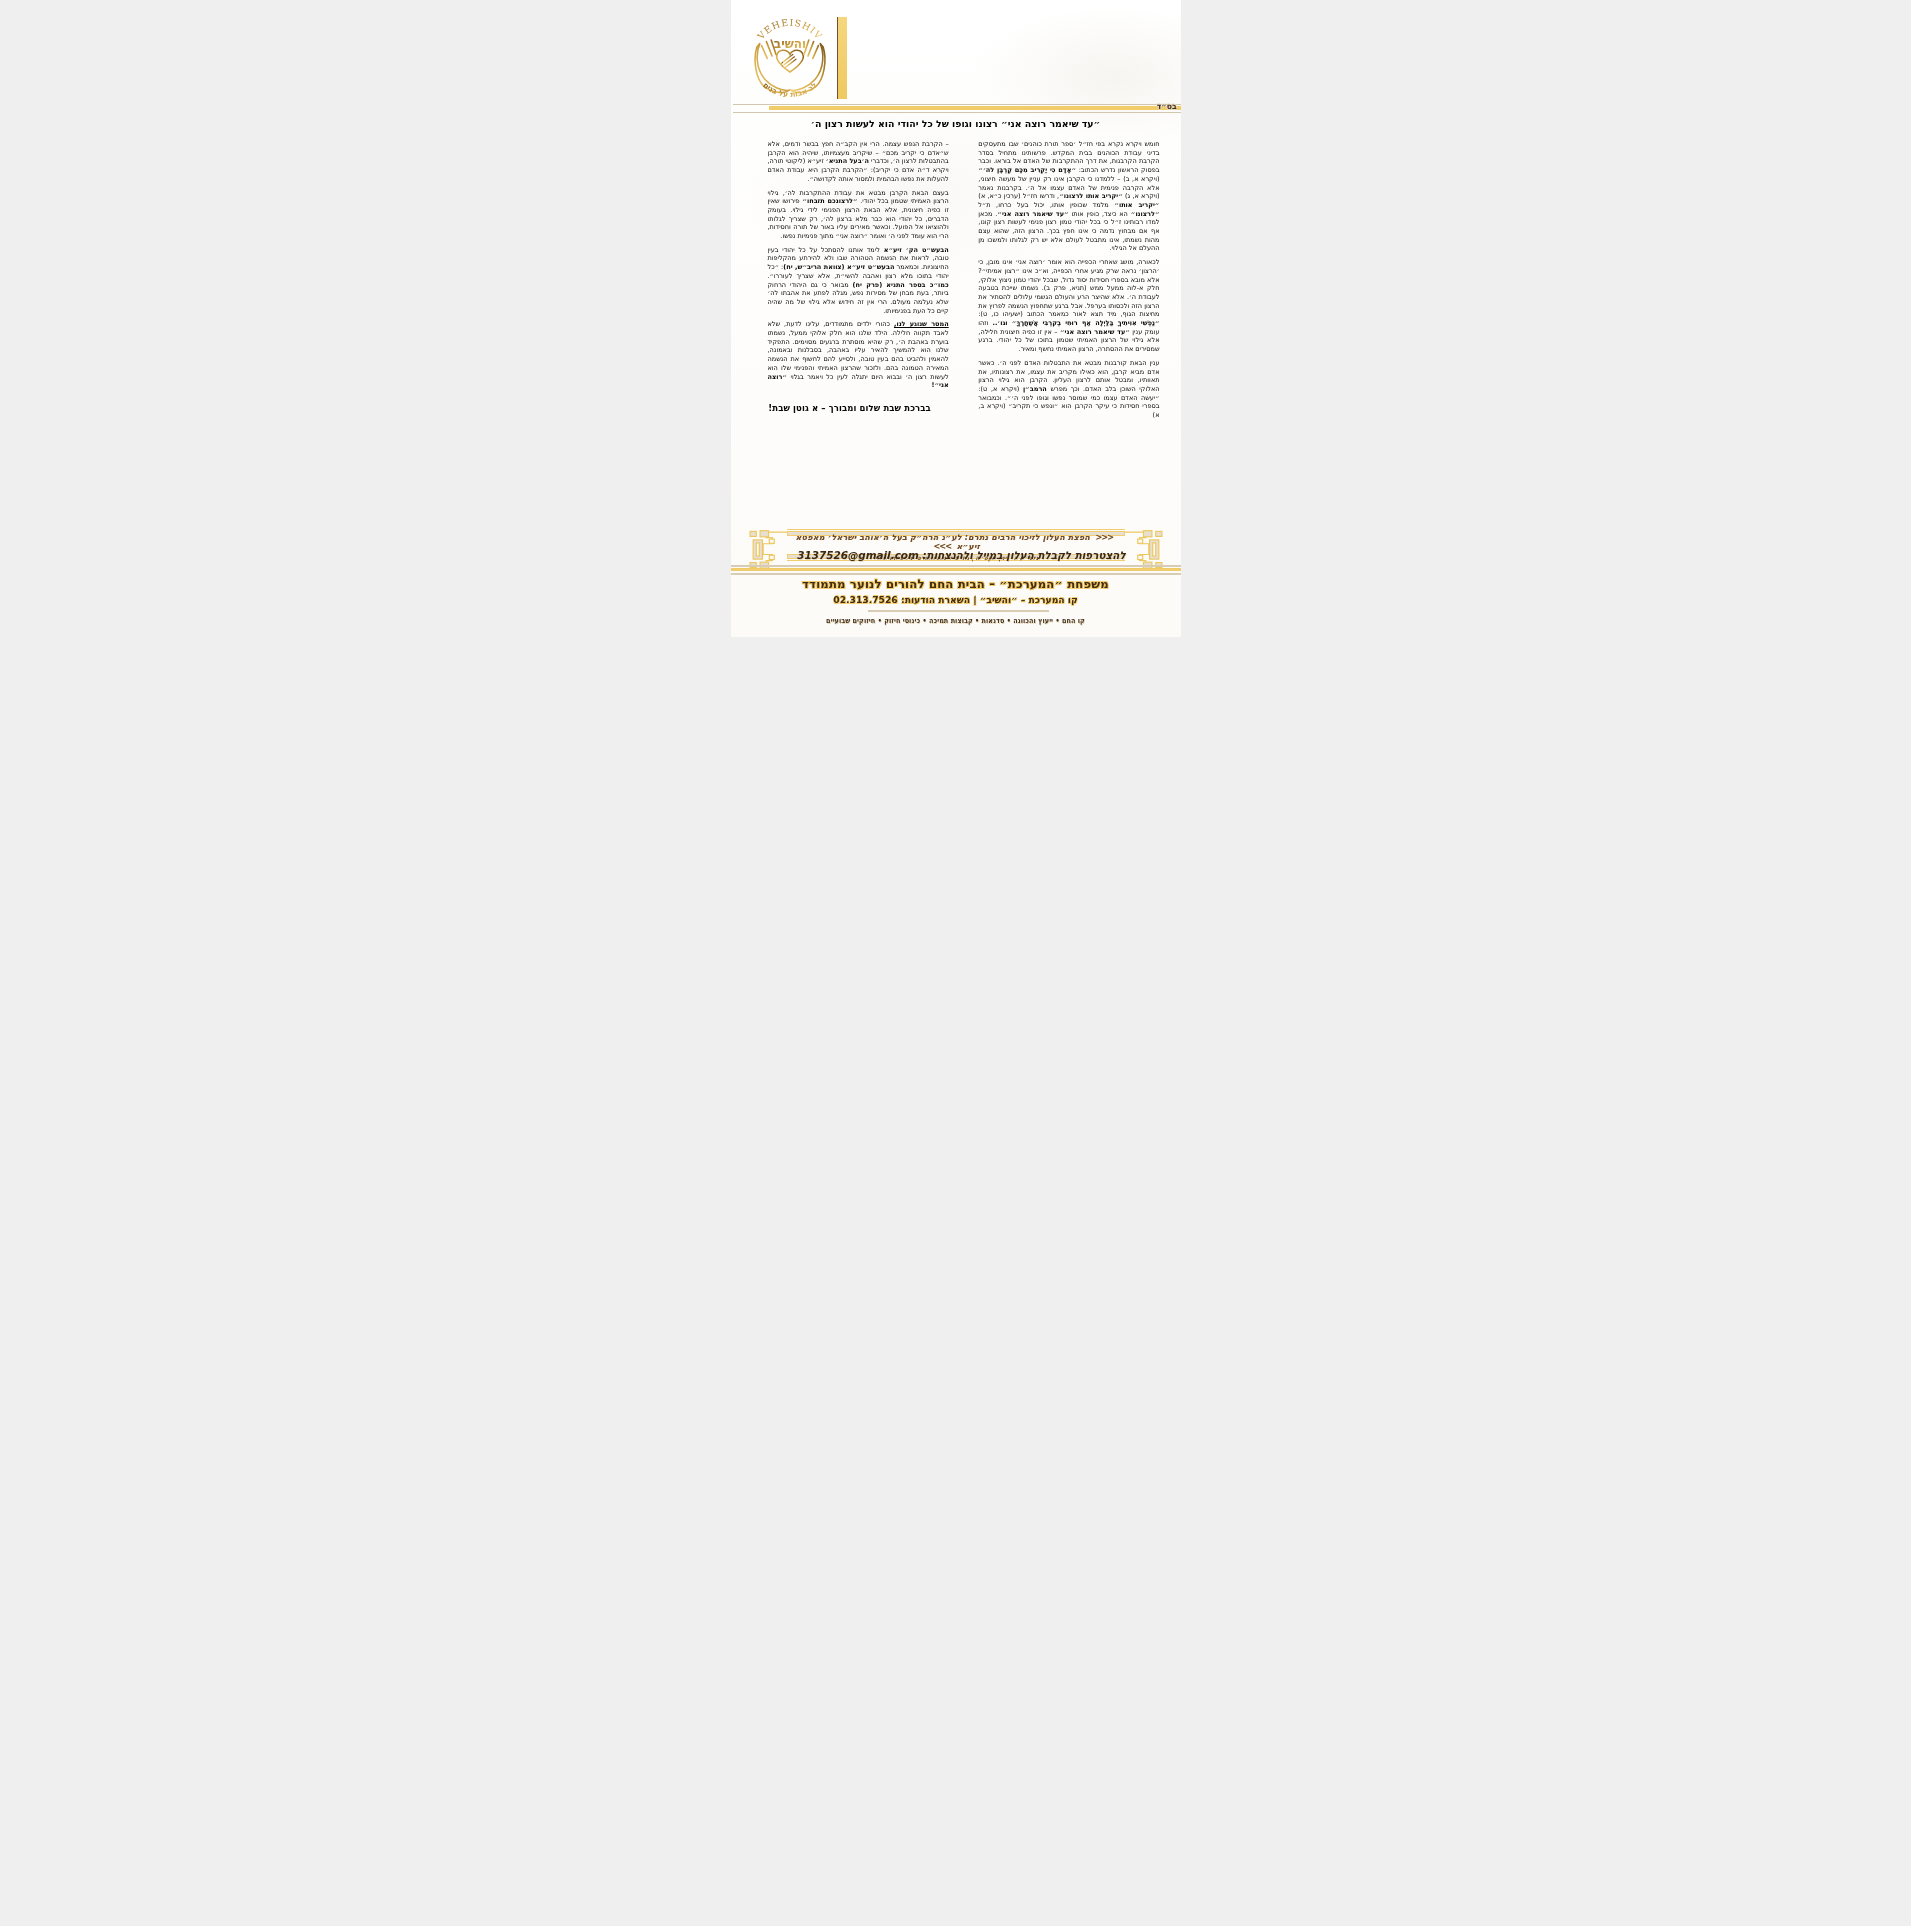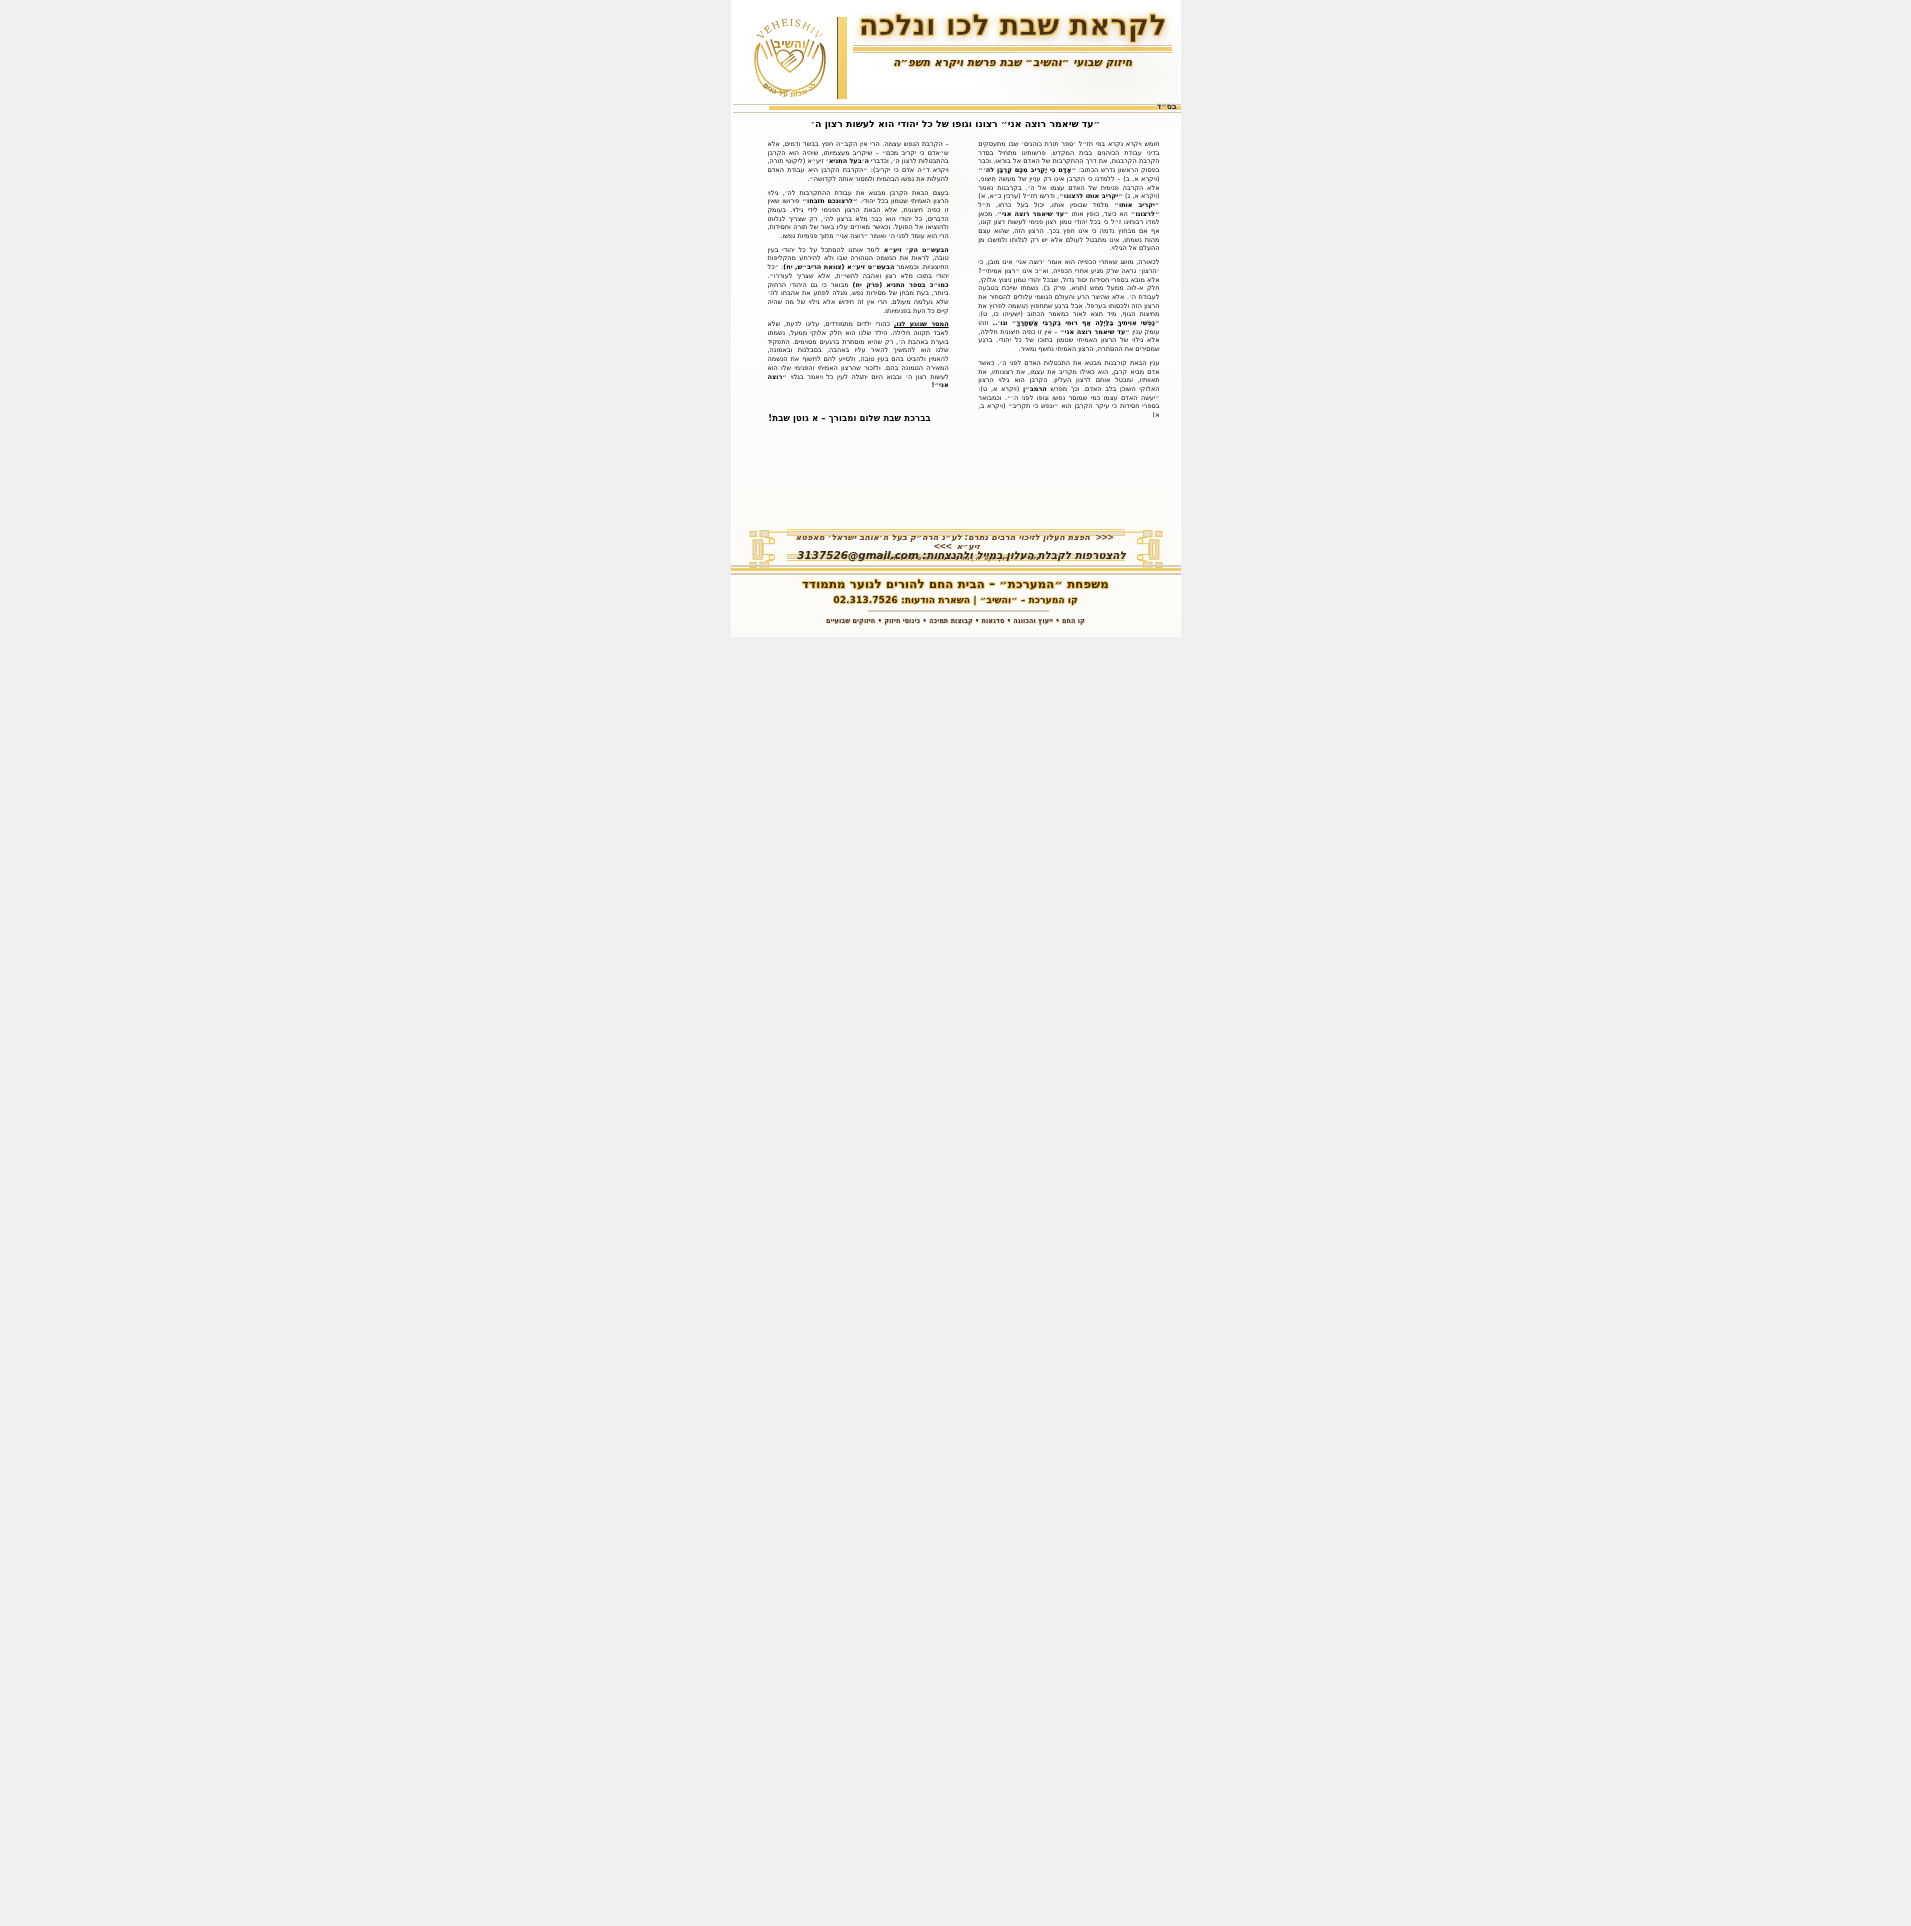--- a/index.html
+++ b/index.html
@@ -35,21 +35,21 @@
     text-shadow:0.6px 0.6px 0 #e2d6bd,-0.6px 0.6px 0 #e2d6bd,0.6px -0.6px 0 #e2d6bd,-0.6px -0.6px 0 #e2d6bd;
   }
   .page-sep{position:absolute;top:104px;left:0;right:0;z-index:1;}
   .page-sep .tl{height:0.8px;background:#d2c6ad;margin-left:2.3px;}
   .page-sep .gl{height:3.9px;background:#f1cc69;width:412px;margin:1.5px 0 1.9px 0;}
   
   .headline{position:absolute;top:118px;left:0;right:0;text-align:center;font-size:9.4px;font-weight:bold;color:#000;}
   .columns{position:absolute;top:140px;right:21px;left:20px;height:367px;display:flex;gap:12.7px;overflow:hidden;}
   .col{flex:1 1 0;font-size:6.5px;line-height:8.7px;text-align:justify;color:#050505;}
   .col .para{margin:0 0 5px 17px;}
-  .closing{text-align:center;font-weight:bold;font-size:8.5px;margin-top:24px;letter-spacing:0.1px;}
+  .closing{text-align:center;font-weight:bold;font-size:8.5px;margin-top:14px;letter-spacing:0.1px;}
   
   .frame{position:absolute;top:529px;left:16px;width:418px;height:32px;text-decoration:underline;}
   .rail{position:absolute;left:40px;right:40px;}
   .rail .a{height:1.2px;background:#f2cd6e;}
   .rail .b{height:2.7px;background:#e7e0d1;border:0.8px solid #f2cd6e;margin-top:1.2px;}
   .rail.top{top:0;} .rail.bot{bottom:0;}
   .corner{position:absolute;top:0;height:41px;width:40px;}
   .corner.left{left:0;} .corner.right{right:0;transform:scaleX(-1);}
   .frame-text{position:absolute;left:46px;right:46px;top:3.9px;text-align:center;color:#6f4a26;}
   .ded1{font-size:8px;font-weight:bold;font-style:italic;letter-spacing:0.2px;
@@ -119,29 +119,20 @@
           <path d="M186,84 L172,116 M174,74 L160,110 M162,70 L150,106"></path>
         </g>
         <text font-family="DejaVu Sans, sans-serif" font-size="19" font-weight="bold" fill="url(#g1)">
           <textPath href="#arcBot" startOffset="50%" text-anchor="middle">לב אבות על בנים</textPath>
         </text>
       </svg>
     </div>
 
     <div class="divider-v"></div>
 
-    <div class="title-area">
-      <div class="main-title">לקראת שבת לכו ונלכה</div>
-      <div class="title-sep">
-        <div class="tl"></div>
-          <div class="gl"></div>
-          <div class="tl"></div>
-      </div>
-      <div class="subtitle">חיזוק שבועי ״והשיב״ שבת פרשת ויקרא תשפ״ה</div>
-    </div>
   </div>
 
   <div class="bsd">בס״ד</div>
 
   <div class="page-sep">
     <div class="tl"></div>
       <div class="gl"></div>
       <div class="tl"></div>
   </div>
 

